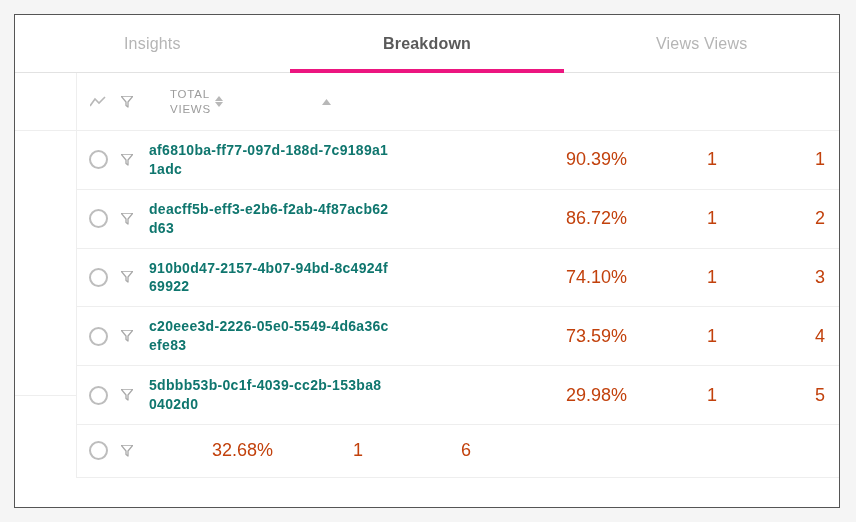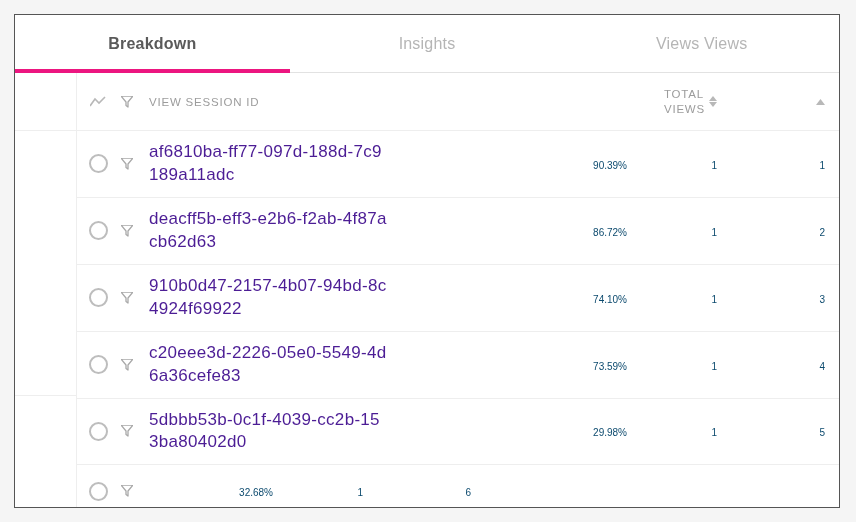--- a/index.html
+++ b/index.html
@@ -123,30 +123,31 @@
   .header .col-rebuffer .hdr-text,
   .header .col-impact .hdr-text {
     text-align: center;
     line-height: 1.25;
   }
   .header .col-views .hdr-text {
     text-align: left;
     line-height: 1.25;
   }
   .session-id {
-    font-size: 17px;
-    color: #4c1d95;
+    font-size: 14px;
+    color: #0f766e;
     letter-spacing: 0.3px;
     line-height: 1.35;
     word-break: break-all;
     max-width: 240px;
+    font-weight: bold;
   }
   .cell-val {
-    font-size: 10px;
-    color: #0c4a6e;
+    font-size: 18px;
+    color: #c2410c;
     margin-left: 24px;
   }
   .radio {
     width: 19px; height: 19px;
     border: 2px solid #bdbdbd;
     border-radius: 50%;
   }
   .sort-arrows {
     display: flex;
     flex-direction: column;
@@ -156,25 +157,25 @@
   .sort-arrows svg { display: block; }
   .single-up svg { display: block; }
   .filter-icon svg { display:block; }
   .chart-icon svg { display:block; }
 </style>
 </head>
 <body>
 
 <div class="panel">
   <div class="tabs">
+    <div class="tab">
+        <span>Insights</span>
+      </div>
     <div class="tab active">
         <span>Breakdown</span>
-      </div>
-    <div class="tab">
-        <span>Insights</span>
       </div>
     <div class="tab">
         <span>Views Views</span>
       </div>
   </div>
 
   <div class="table-wrap">
     <div class="gutter">
       <div class="gutter-top"></div>
       <div class="gutter-block"></div>
@@ -189,21 +190,20 @@
               </svg>
           </span>
         </div>
         <div class="col-filter">
           <span class="filter-icon">
             <svg width="12" height="12" viewBox="0 0 12 12">
                 <path d="M0 0 L12 0 L7 6 L7 11 L5 9.5 L5 6 Z" fill="none" stroke="#a8a8a8" stroke-width="1.3" stroke-linejoin="round"></path>
               </svg>
           </span>
         </div>
-        <div class="col-session"><span>VIEW SESSION ID</span></div>
         <div class="col-views">
           <span class="hdr-text">TOTAL<br>VIEWS</span>
           <span class="sort-arrows">
             <svg width="8" height="5">
                 <polygon points="4,0 8,5 0,5" fill="#b8b8b8"></polygon>
               </svg>
             <svg width="8" height="5">
                 <polygon points="0,0 8,0 4,5" fill="#b8b8b8"></polygon>
               </svg>
           </span>

